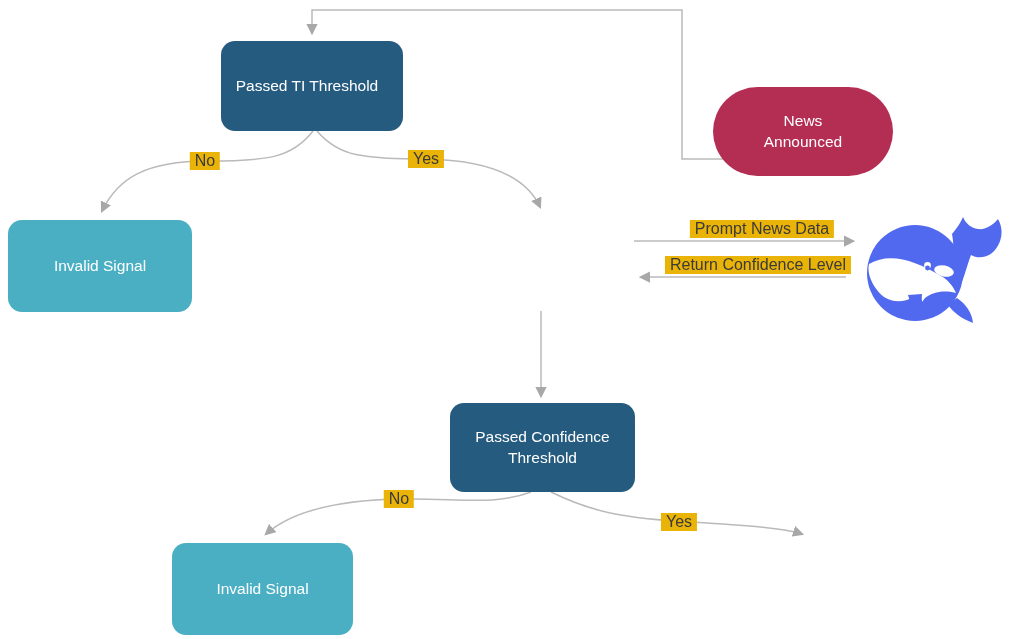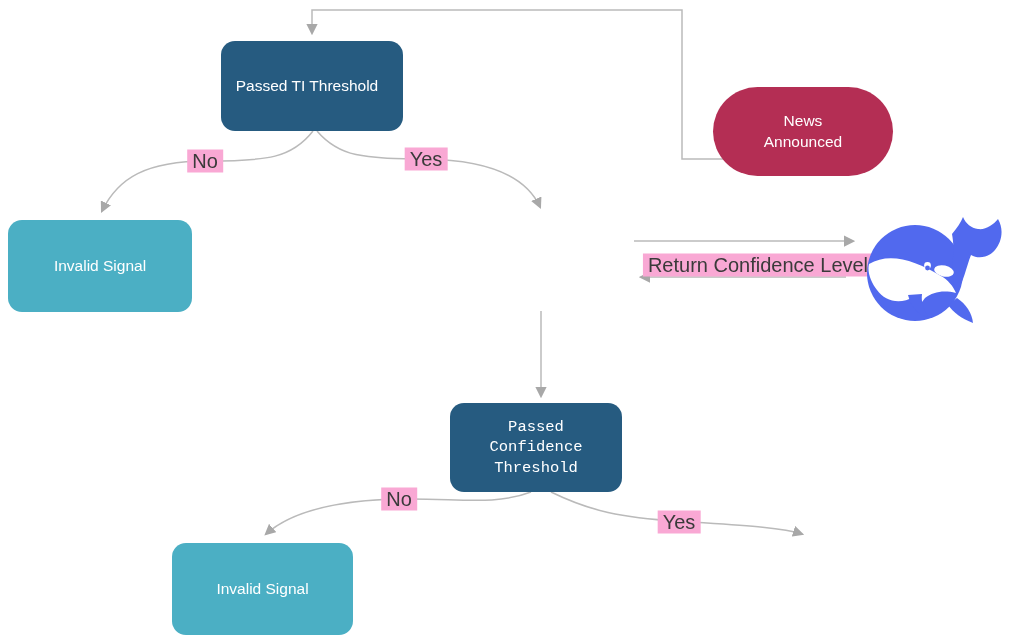--- a/index.html
+++ b/index.html
@@ -31,29 +31,29 @@
     padding: 6px 16px;
   }
   .node-dark  { background: #265b80; }
   .node-teal  { background: #4bafc4; }
   .node-pill  { background: #b42e54; border-radius: 45px; margin-top: 48px; }
   #n-passed-ti   { left: 221px; top: 41px;  width: 182px; height: 90px; padding-left: 6px; }
   #n-news        { left: 713px; top: 39px;  width: 180px; height: 89px; }
   #n-news .node-label { max-width: 96px; }
   #n-invalid1    { left: 8px;   top: 220px; width: 184px; height: 92px; }
   #n-fetch       { left: 450px; top: 217px; width: 183px; height: 93px; }
-  #n-passed-conf { left: 450px; top: 403px; width: 172px; height: 89px; font-family: Liberation Mono, monospace; }
+  #n-passed-conf { left: 450px; top: 403px; width: 185px; height: 89px; }
   #n-invalid2    { left: 172px; top: 543px; width: 181px; height: 92px; }
   #n-place       { left: 723px; top: 542px; width: 182px; height: 91px; }
   .edge-label {
     position: absolute;
     transform: translate(-50%, -50%);
-    background: #f9a8d4;
+    background: #eab308;
     color: #3a3a3a;
-    font-size: 20px;
+    font-size: 16px;
     padding: 0 5px;
     white-space: nowrap;
   }
   #l-ti-no    { left: 205px; top: 161px; }
   #l-ti-yes   { left: 426px; top: 159px; }
   #l-prompt   { left: 762px; top: 229px; }
   #l-return   { left: 758px; top: 265px; }
   #l-conf-no  { left: 399px; top: 499px; }
   #l-conf-yes { left: 679px; top: 522px; }
   #whale {
@@ -102,20 +102,21 @@
     <span class="node-label">Passed Confidence Threshold</span>
   </div>
 
   <div class="node node-teal" id="n-invalid2">
     <span class="node-label">Invalid Signal</span>
   </div>
 
 
   <div class="edge-label" id="l-ti-no">No</div>
   <div class="edge-label" id="l-ti-yes">Yes</div>
+  <div class="edge-label" id="l-prompt">Prompt News Data</div>
   <div class="edge-label" id="l-return">Return Confidence Level</div>
   <div class="edge-label" id="l-conf-no">No</div>
   <div class="edge-label" id="l-conf-yes">Yes</div>
 
   <svg id="whale" viewBox="0 0 160 118" xmlns="http://www.w3.org/2000/svg">
     <g fill="#5169ee">
 
       <circle cx="62" cy="61" r="48"></circle>
 
       <path d="M 99 22 C 104 16, 108 10, 110 5 C 113 12, 118 16, 125 17

